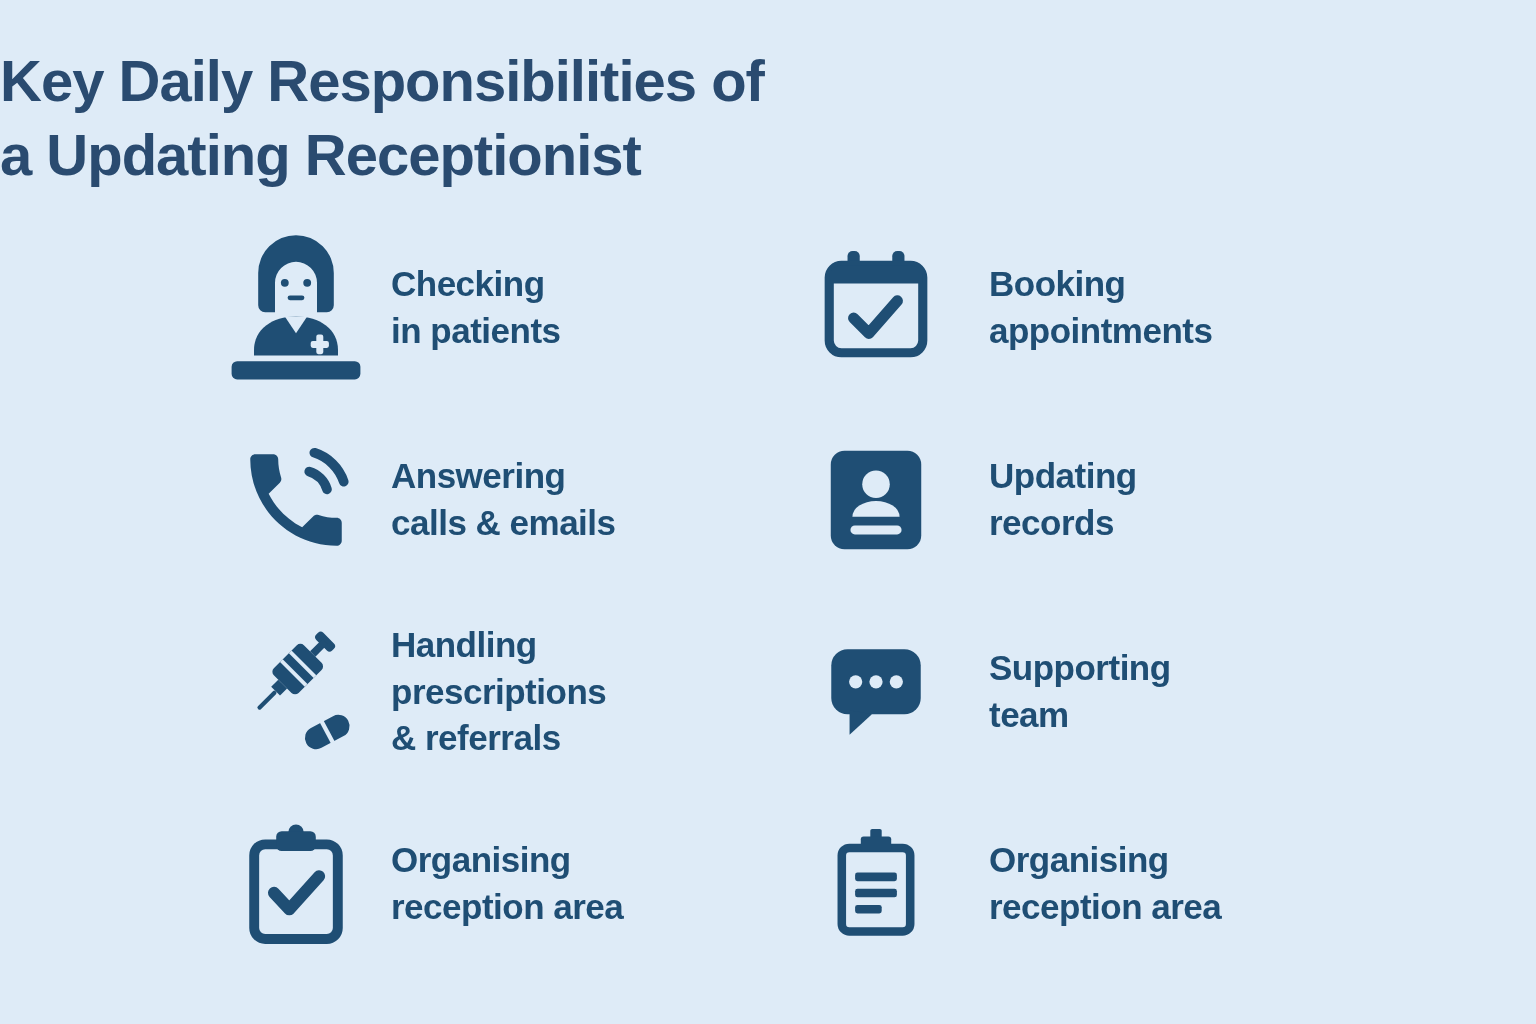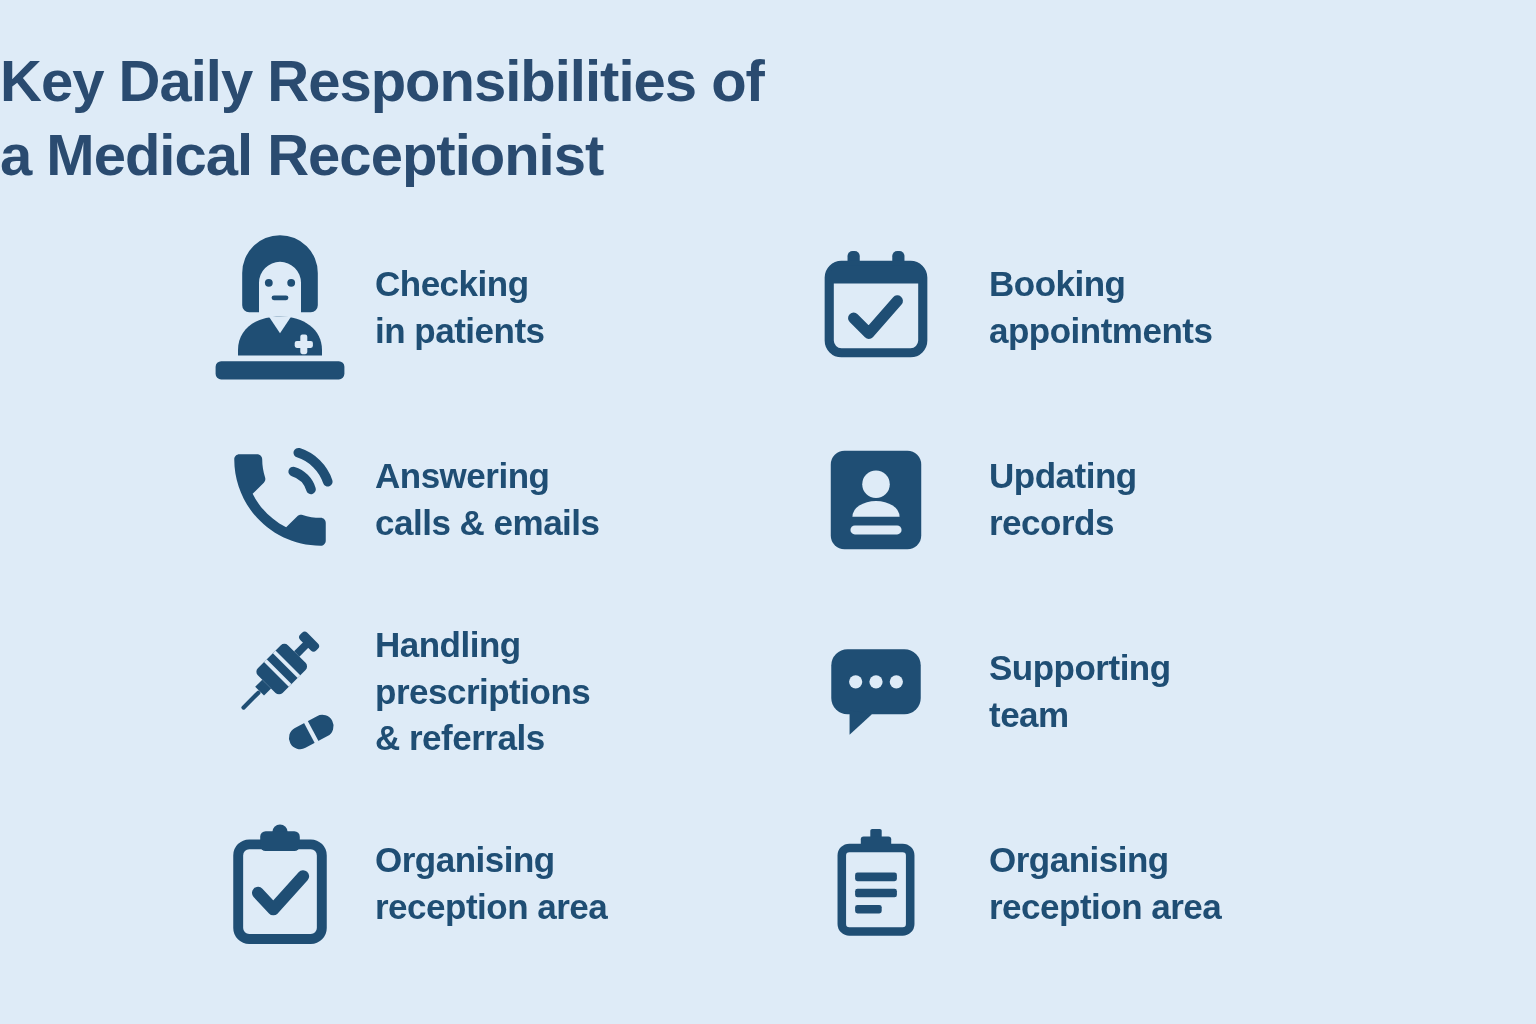--- a/index.html
+++ b/index.html
@@ -31,21 +31,21 @@
     left: 0;
     right: 0;
     bottom: 0;
   }
   .col {
     position: absolute;
     top: 0;
     display: flex;
     flex-direction: column;
   }
-  .col-left  { left: 185px; width: 600px; }
+  .col-left  { left: 201px; width: 600px; }
   .col-right { left: 811px; width: 600px; }
   .item {
     display: flex;
     align-items: center;
     height: 192px;
   }
   .icon-box {
     display: flex;
     justify-content: center;
     align-items: center;
@@ -69,21 +69,21 @@
     fill: none;
     stroke-linecap: round;
     stroke-linejoin: round;
   }
 </style>
 </head>
 <body>
 
 <div class="title">
   <div>Key Daily Responsibilities of</div>
-  <div>a Medical Receptionist</div>
+  <div>a Updating Receptionist</div>
 </div>
 
 <div class="content">
 
   <div class="col col-left">
 
     <div class="item">
       <div class="icon-box">
         <svg width="168" height="168" viewBox="0 0 120 120">
 

